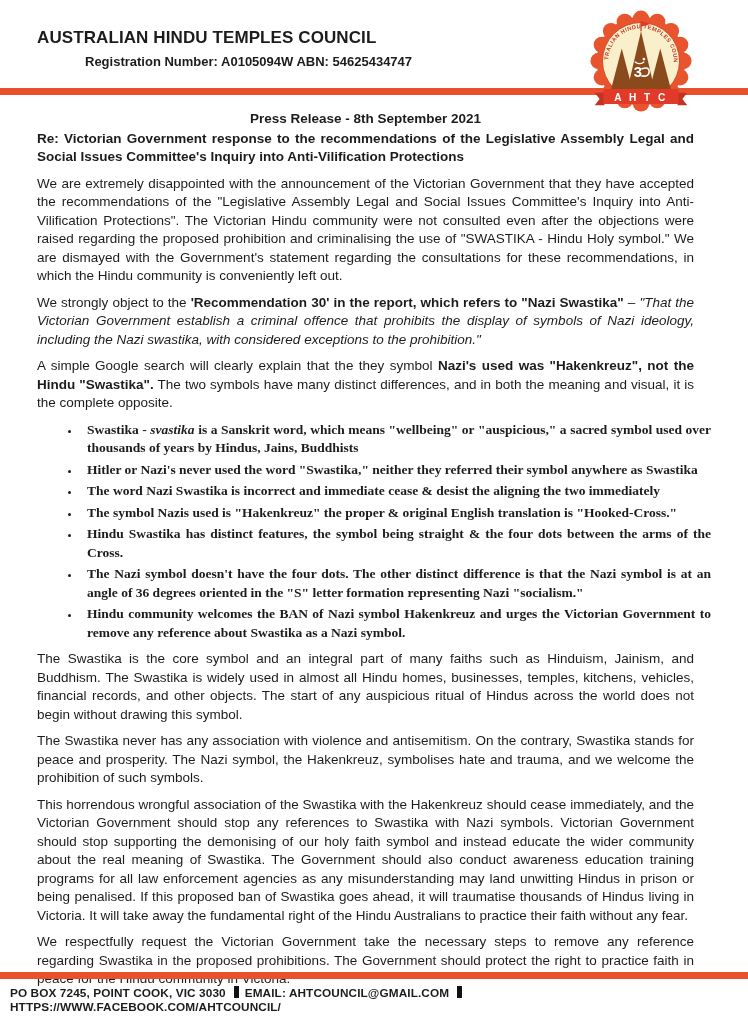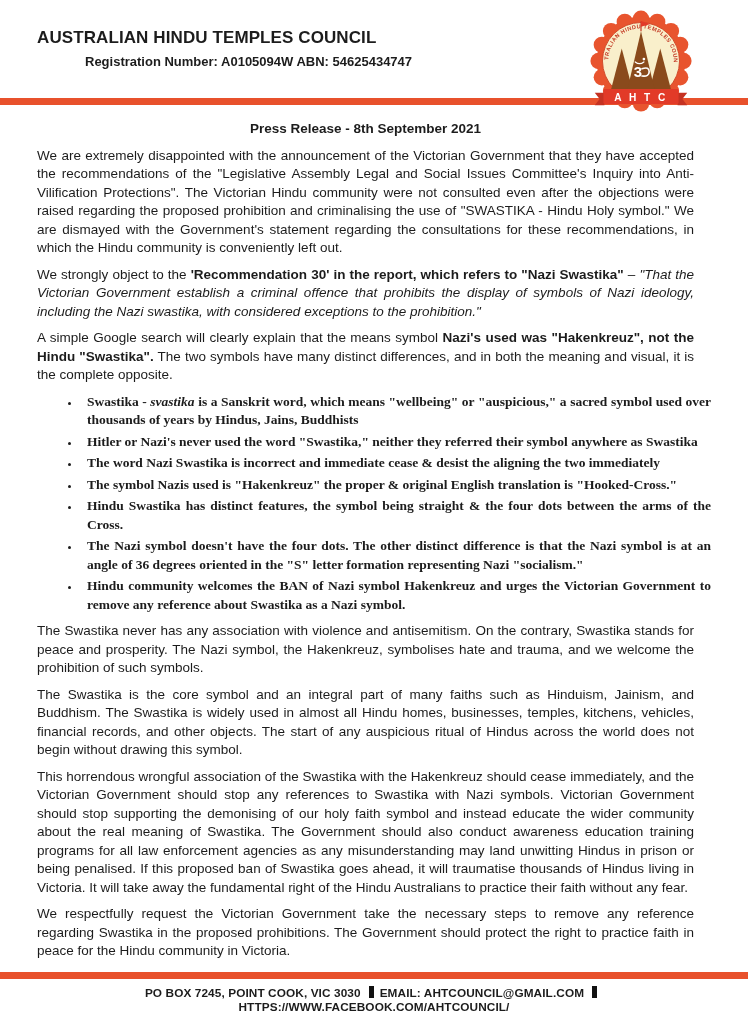--- a/index.html
+++ b/index.html
@@ -3,41 +3,41 @@
 <meta charset="utf-8">
 <style>
   * { box-sizing: border-box; }
   body { margin: 0; background: #ffffff; font-family: "Liberation Sans", sans-serif; }
   .page {
     position: relative; width: 748px; height: 1024px; margin: 0 auto;
     background: #ffffff; color: #1c1c1c; overflow: hidden;
   }
   
   .letterhead { display: flex; justify-content: space-between; align-items: flex-start;
-    padding: 8px 46px 0 37px; height: 98px; }
+    padding: 8px 46px 0 37px; height: 88px; }
   .org-block { padding-top: 18px; }
   .org-name { font-weight: 700; font-size: 17px; line-height: 23px; letter-spacing: 0.1px; }
   .org-reg { font-weight: 700; font-size: 13px; line-height: 17px; margin-top: 4px; padding-left: 48px; }
   .logo-wrap { width: 122px; height: 104px; flex: 0 0 auto; margin-top: 2px; }
   
   .divider { height: 7px; background: #e8512c; width: 100%; }
   
   .doc { padding: 6px 37px 0 37px; font-size: 13.5px; }
   .para { margin: 8px 17px 0 0; text-align: justify; line-height: 18.5px; }
   .para.center { text-align: center; font-weight: 700; margin-top: 9px; }
   .para.subject { font-weight: 700; margin-top: 1px; }
   span.b { font-weight: 700; }
   span.i { font-style: italic; }
   ul.bullets { margin: 8px 0 0 0; padding-left: 44px; }
   ul.bullets li { font-weight: 700; text-align: justify; line-height: 18.5px;
     margin: 0 0 3px 0; padding-left: 6px; font-family: Liberation Serif, serif; }
   ul.bullets li::marker { font-size: 0.85em; }
   
   .page-footer { position: absolute; left: 0; right: 0; bottom: 0; }
-  .footer-text { text-align: center; font-weight: 700; font-size: 11.8px;
+  .footer-text { text-align: left; font-weight: 700; font-size: 11.8px;
     padding: 7px 10px 10px 10px; letter-spacing: 0.1px; }
   .sep { display: inline-block; width: 5px; height: 12px; background: #111;
     margin: 0 6px 0 8px; vertical-align: -1px; }
 </style>
 </head>
 <body>
 
 <div class="page">
 
   <header class="letterhead">
@@ -92,34 +92,35 @@
         <rect x="21" y="82" width="78" height="15.5" rx="1.5" fill="#e23a28"></rect>
         <text x="60" y="94" font-size="10.5" font-weight="700" fill="#ffffff" letter-spacing="2.6" text-anchor="middle" font-family="Liberation Sans, sans-serif">A H T C</text>
       </svg>
     </div>
   </header>
 
   <div class="divider"></div>
 
   <main class="doc">
       <p class="para center"><span class="b">Press Release - 8th September 2021</span></p>
+      <p class="para subject"><span class="b">Re: Victorian Government response to the recommendations of the Legislative Assembly Legal and Social Issues Committee's Inquiry into Anti-Vilification Protections</span></p>
       <p class="para"><span>We are extremely disappointed with the announcement of the Victorian Government that they have accepted the recommendations of the "Legislative Assembly Legal and Social Issues Committee's Inquiry into Anti-Vilification Protections". The Victorian Hindu community were not consulted even after the objections were raised regarding the proposed prohibition and criminalising the use of "SWASTIKA - Hindu Holy symbol." We are dismayed with the Government's statement regarding the consultations for these recommendations, in which the Hindu community is conveniently left out.</span></p>
       <p class="para"><span>We strongly object to the </span><span class="b">'Recommendation 30' in the report, which refers to "Nazi Swastika"</span><span> – </span><span class="i">"That the Victorian Government establish a criminal offence that prohibits the display of symbols of Nazi ideology, including the Nazi swastika, with considered exceptions to the prohibition."</span></p>
-      <p class="para"><span>A simple Google search will clearly explain that the means symbol </span><span class="b">Nazi's used was "Hakenkreuz", not the Hindu "Swastika".</span><span> The two symbols have many distinct differences, and in both the meaning and visual, it is the complete opposite.</span></p>
+      <p class="para"><span>A simple Google search will clearly explain that the they symbol </span><span class="b">Nazi's used was "Hakenkreuz", not the Hindu "Swastika".</span><span> The two symbols have many distinct differences, and in both the meaning and visual, it is the complete opposite.</span></p>
       <ul class="bullets">
         <li><span>Swastika - </span><span class="i">svastika</span><span> is a Sanskrit word, which means "wellbeing" or "auspicious," a sacred symbol used over thousands of years by Hindus, Jains, Buddhists</span></li>
         <li><span>Hitler or Nazi's never used the word "Swastika," neither they referred their symbol anywhere as Swastika</span></li>
         <li><span>The word Nazi Swastika is incorrect and immediate cease &amp; desist the aligning the two immediately</span></li>
         <li><span>The symbol Nazis used is "Hakenkreuz" the proper &amp; original English translation is "Hooked-Cross."</span></li>
         <li><span>Hindu Swastika has distinct features, the symbol being straight &amp; the four dots between the arms of the Cross.</span></li>
         <li><span>The Nazi symbol doesn't have the four dots. The other distinct difference is that the Nazi symbol is at an angle of 36 degrees oriented in the "S" letter formation representing Nazi "socialism."</span></li>
         <li><span>Hindu community welcomes the BAN of Nazi symbol Hakenkreuz and urges the Victorian Government to remove any reference about Swastika as a Nazi symbol.</span></li>
       </ul>
+      <p class="para"><span>The Swastika is the core symbol and an integral part of many faiths such as Hinduism, Jainism, and Buddhism. The Swastika is widely used in almost all Hindu homes, businesses, temples, kitchens, vehicles, financial records, and other objects. The start of any auspicious ritual of Hindus across the world does not begin without drawing this symbol.</span></p>
       <p class="para"><span>The Swastika never has any association with violence and antisemitism. On the contrary, Swastika stands for peace and prosperity. The Nazi symbol, the Hakenkreuz, symbolises hate and trauma, and we welcome the prohibition of such symbols.</span></p>
-      <p class="para"><span>The Swastika is the core symbol and an integral part of many faiths such as Hinduism, Jainism, and Buddhism. The Swastika is widely used in almost all Hindu homes, businesses, temples, kitchens, vehicles, financial records, and other objects. The start of any auspicious ritual of Hindus across the world does not begin without drawing this symbol.</span></p>
       <p class="para"><span>This horrendous wrongful association of the Swastika with the Hakenkreuz should cease immediately, and the Victorian Government should stop any references to Swastika with Nazi symbols. Victorian Government should stop supporting the demonising of our holy faith symbol and instead educate the wider community about the real meaning of Swastika. The Government should also conduct awareness education training programs for all law enforcement agencies as any misunderstanding may land unwitting Hindus in prison or being penalised. If this proposed ban of Swastika goes ahead, it will traumatise thousands of Hindus living in Victoria. It will take away the fundamental right of the Hindu Australians to practice their faith without any fear.</span></p>
       <p class="para"><span>We respectfully request the Victorian Government take the necessary steps to remove any reference regarding Swastika in the proposed prohibitions. The Government should protect the right to practice faith in peace for the Hindu community in Victoria.</span></p>
     </main>
 
   <footer class="page-footer">
     <div class="divider"></div>
     <div class="footer-text">
       <span>PO BOX 7245, POINT COOK, VIC 3030</span><span class="sep"></span><span>EMAIL: AHTCOUNCIL@GMAIL.COM</span><span class="sep"></span><span>HTTPS://WWW.FACEBOOK.COM/AHTCOUNCIL/</span>
     </div>
   </footer>

